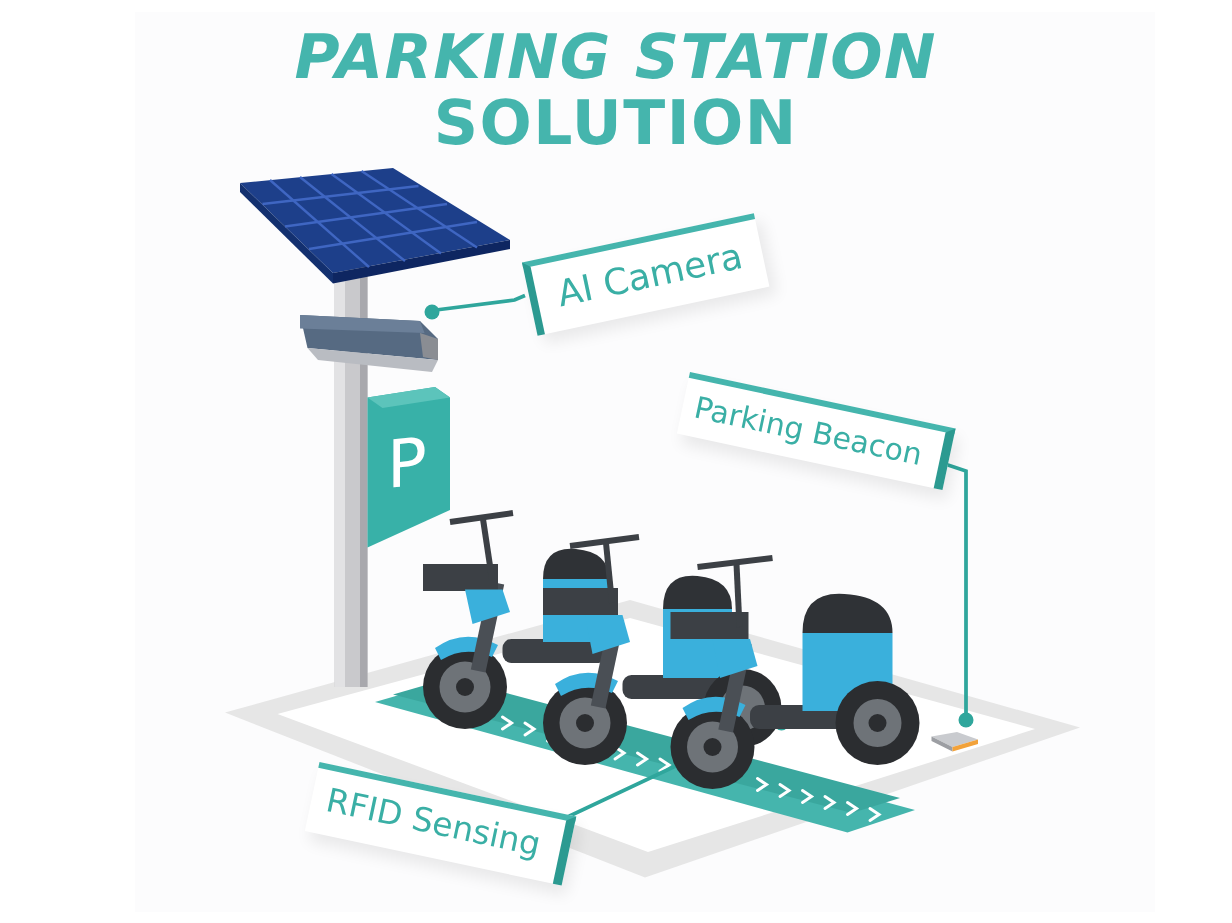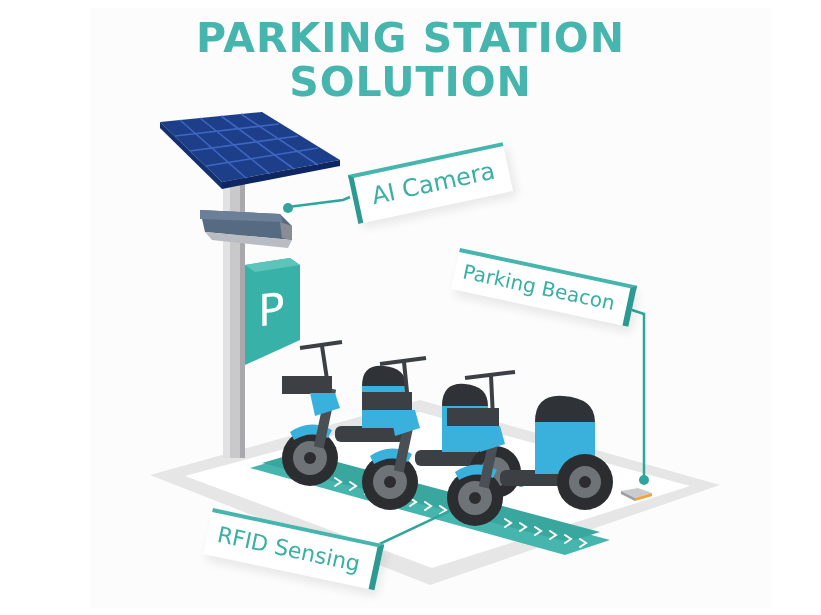--- a/index.html
+++ b/index.html
@@ -1,19 +1,19 @@
 <!DOCTYPE html>
 <html><head>
 <meta charset="utf-8">
 <style>
   html, body { margin:0; padding:0; }
   body { width:821px; height:615px; overflow:hidden; background:#ffffff; font-family:"DejaVu Sans", sans-serif; position:relative; }
   .panel { position:absolute; left:90px; top:8px; width:680px; height:600px; background:#fcfcfd; }
   .title { position:absolute; left:0; width:821px; text-align:center; color:#45b5ad; font-weight:bold; font-family:"DejaVu Sans", sans-serif; letter-spacing:1px; }
-  .t1 { top:14px; font-size:41px; }
+  .t1 { top:14px; font-size:41px;font-style:italic; }
   .t2 { top:58px; font-size:41px; }
   svg.scene { position:absolute; left:0; top:0; }
   .label { position:absolute; background:#ffffff; color:#3aafa5; font-family:"DejaVu Sans", sans-serif; white-space:nowrap; transform-origin:left top; box-shadow: 4px 6px 10px rgba(0,0,0,0.08); }
   .label .txt { display:block; }
 </style>
 </head>
 <body>
 
 <div class="panel"></div>
 

